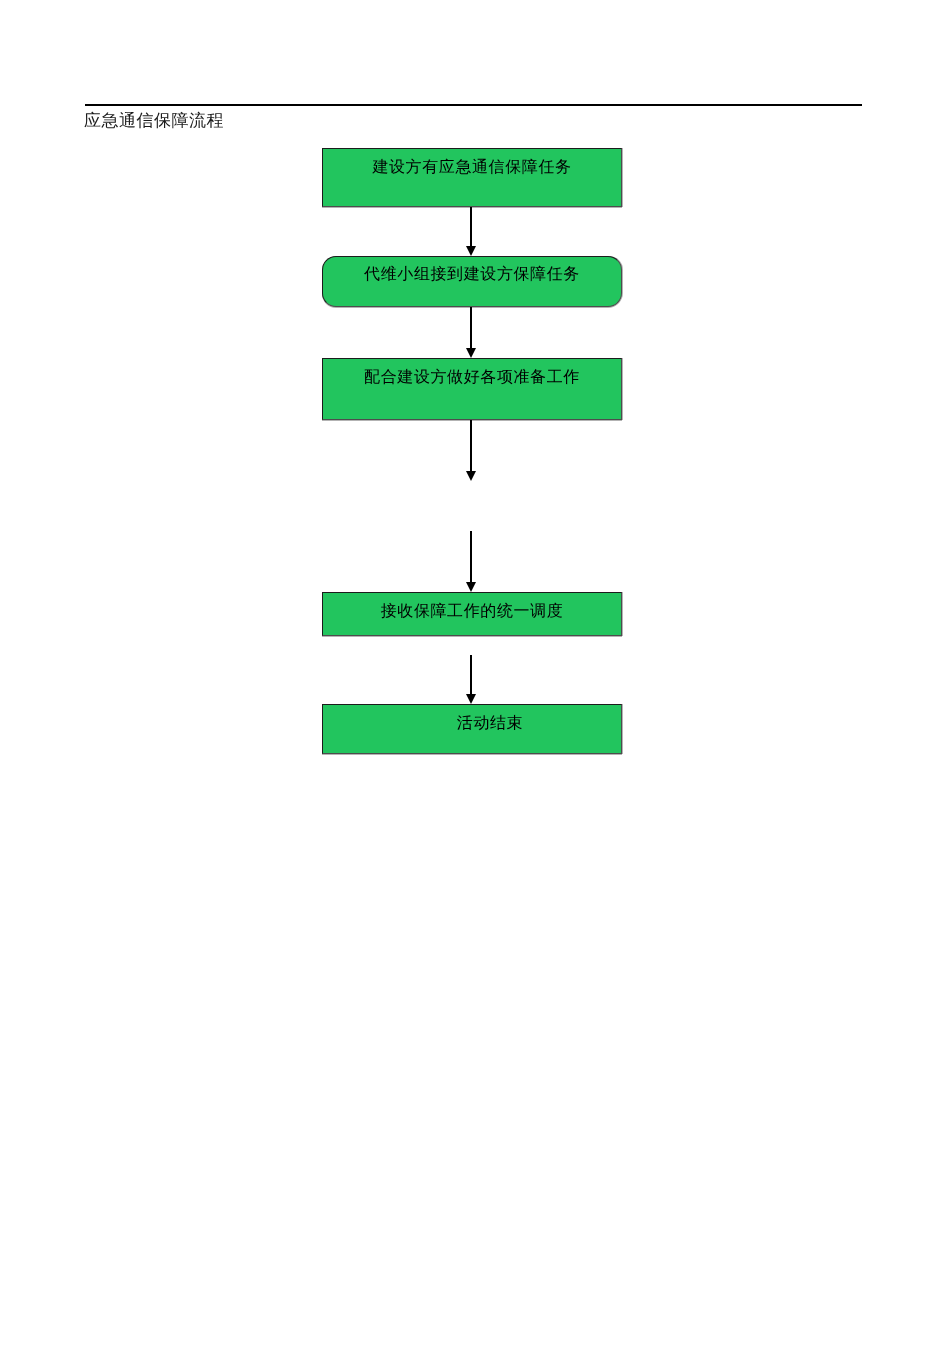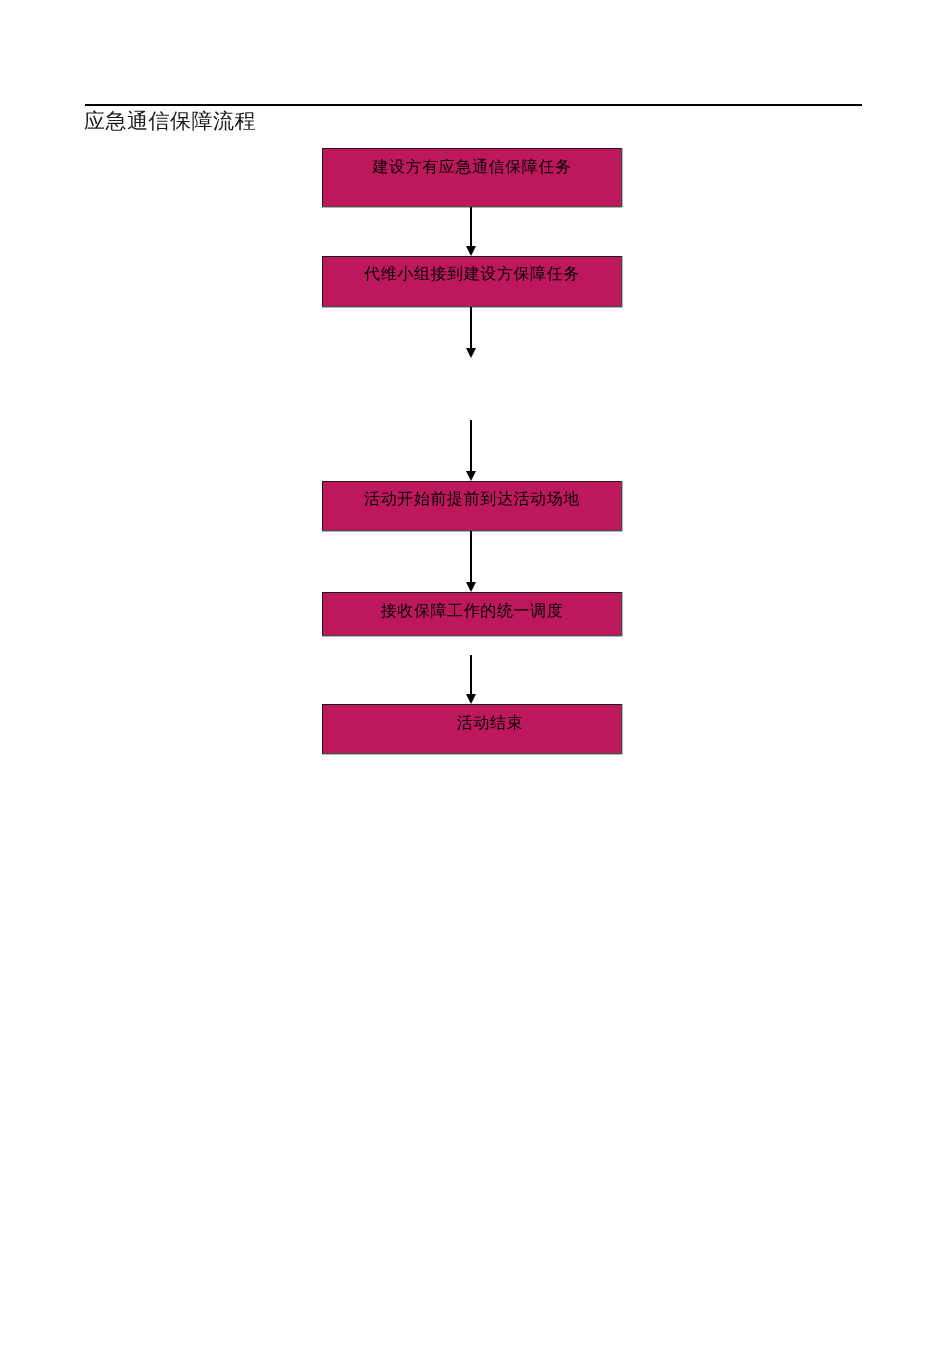--- a/index.html
+++ b/index.html
@@ -31,63 +31,63 @@
     width: 777px;
     height: 2px;
     background: #000000;
   }
 
   .doc-title {
     position: absolute;
     left: 84px;
     top: 107px;
     font-family: "Liberation Sans", "DejaVu Sans", sans-serif;
-    font-size: 21px;
+    font-size: 17px;
     line-height: 28px;
     letter-spacing: 0.5px;
     color: #1a1a1a;
     white-space: nowrap;
   }
 
   
   .flow {
     position: absolute;
     left: 0;
     top: 0;
     width: 950px;
     height: 820px;
   }
 
   .node {
     position: absolute;
     left: 322px;
     width: 300px;
     box-sizing: border-box;
-    background: #be185d;
+    background: #22c55e;
     border: 1px solid #4d4d4d;
     border-top-color: #1c1c1c;
     border-left-color: #1c1c1c;
     box-shadow: 0 1px 0 0 #b3b3b3, 1px 0 0 0 #b3b3b3;
   }
 
   .node .node-label {
     display: block;
     text-align: center;
     font-family: "Liberation Serif", "DejaVu Serif", serif;
     font-size: 16px;
     line-height: 20px;
     letter-spacing: 0.6px;
     color: #000000;
     padding-top: 6px;
     white-space: nowrap;
   }
 
   
   .node-1 { top: 148px; height: 59px; }
-  .node-2 { top: 256px; height: 51px; }
+  .node-2 { top: 256px; height: 51px; border-radius: 14px; }
   .node-3 { top: 358px; height: 62px; }
   .node-4 { top: 481px; height: 50px; }
   .node-5 { top: 592px; height: 44px; }
   .node-6 { top: 704px; height: 50px; padding-left: 36px; }
 
   .node-1 .node-label { padding-top: 8px; }
   .node-2 .node-label { padding-top: 7px; }
   .node-3 .node-label { padding-top: 8px; }
   .node-4 .node-label { padding-top: 7px; }
   .node-5 .node-label { padding-top: 8px; }
@@ -135,26 +135,26 @@
     </div>
 
     <div class="connector conn-1"></div>
 
     <div class="node node-2">
       <span class="node-label">代维小组接到建设方保障任务</span>
     </div>
 
     <div class="connector conn-2"></div>
 
+    <div class="node node-3">
+      <span class="node-label">配合建设方做好各项准备工作</span>
+    </div>
 
     <div class="connector conn-3"></div>
 
-    <div class="node node-4">
-      <span class="node-label">活动开始前提前到达活动场地</span>
-    </div>
 
     <div class="connector conn-4"></div>
 
     <div class="node node-5">
       <span class="node-label">接收保障工作的统一调度</span>
     </div>
 
     <div class="connector conn-5"></div>
 
     <div class="node node-6">

